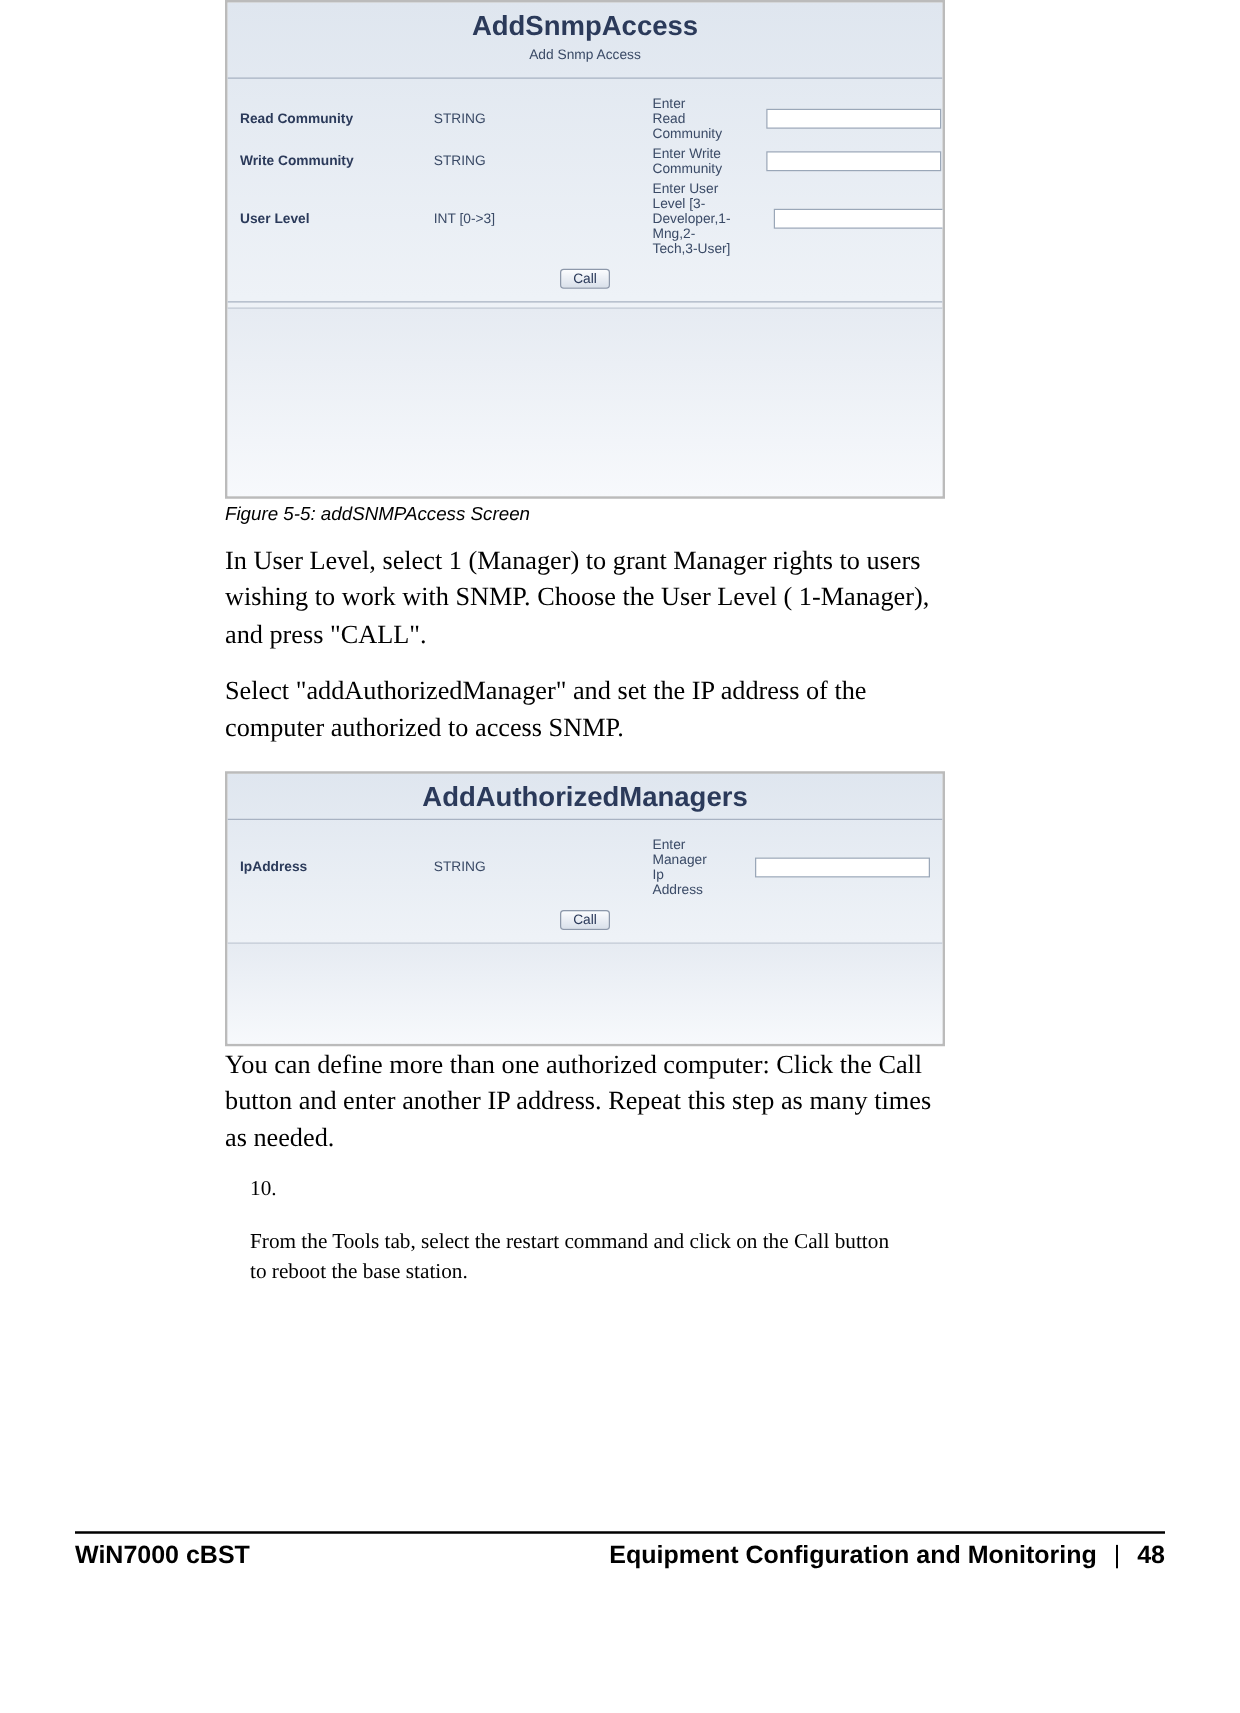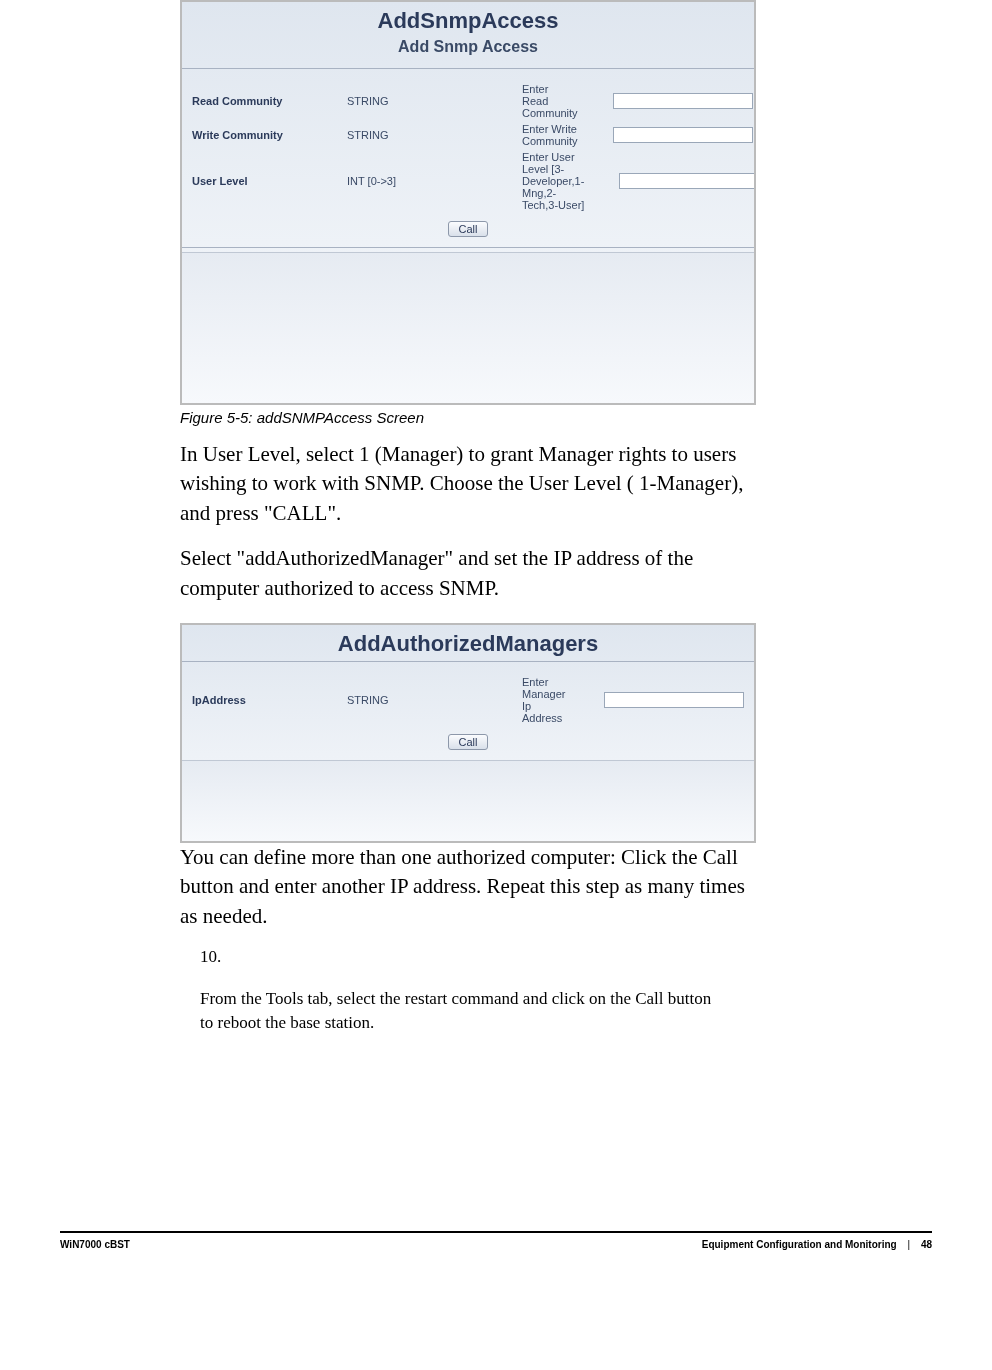--- a/index.html
+++ b/index.html
@@ -31,25 +31,24 @@
     text-align: center;
     padding: 6px 0 4px 0;
   }
   .panel-title {
     font-family: Verdana, Arial, sans-serif;
     font-weight: bold;
     font-size: 22px;
     color: #2b3a5a;
   }
   .panel-sub {
-    font-size: 16px;
+    font-size: 11px;
     color: #3a4a66;
     margin-top: 4px;
     margin-bottom: 8px;
-    font-weight: bold;
   }
   .panel-section-divider {
     border-top: 1px solid #a8b2c2;
     height: 12px;
   }
   .field-row {
     display: flex;
     align-items: center;
     padding: 2px 10px;
     gap: 25px;
@@ -122,21 +121,21 @@
   .footer-rule {
     border-top: 2px solid #000;
     margin: 0 60px 6px 60px;
   }
   .footer {
     display: flex;
     justify-content: space-between;
     align-items: baseline;
     padding: 0 60px 20px 60px;
     font-family: 'Century Gothic', 'Trebuchet MS', Arial, sans-serif;
-    font-size: 10px;
+    font-size: 20px;
   }
   .footer .left { font-weight: bold; }
   .footer .right { font-weight: bold; }
   .footer .sep { margin: 0 8px; font-weight: normal; }
   .footer .pnum { font-weight: bold; }
   .spacer-lg { height: 180px; }
 </style>
 </head>
 <body>
 

